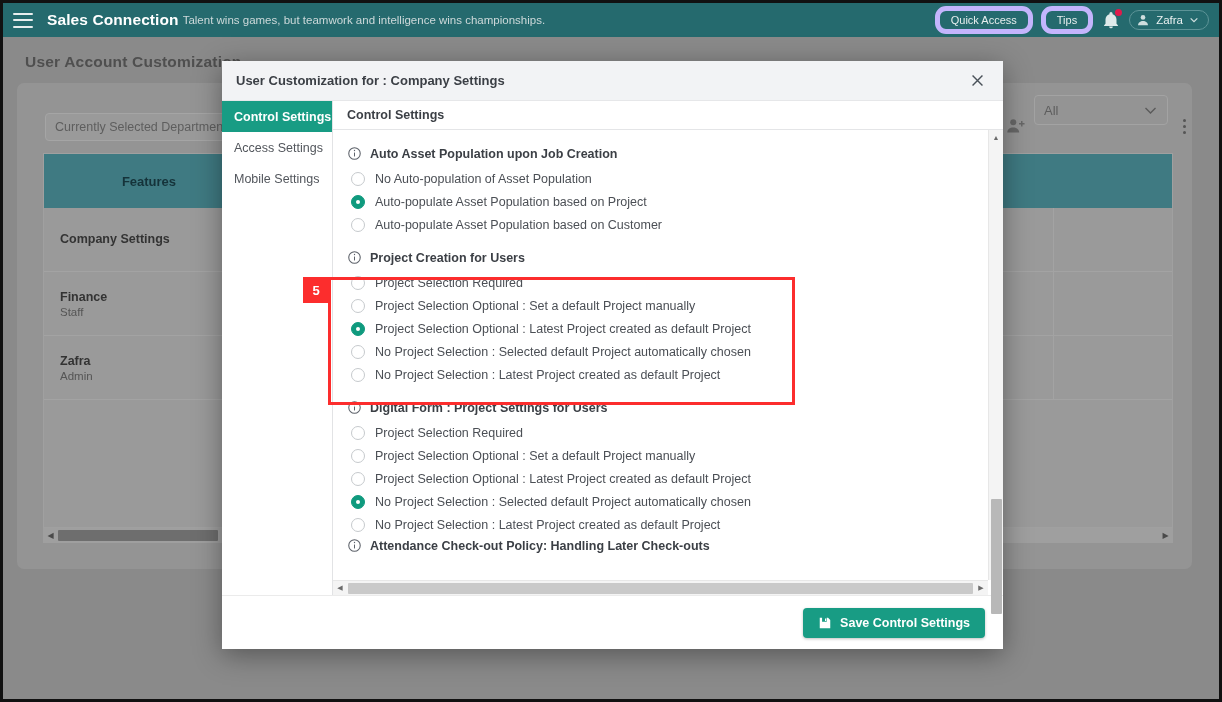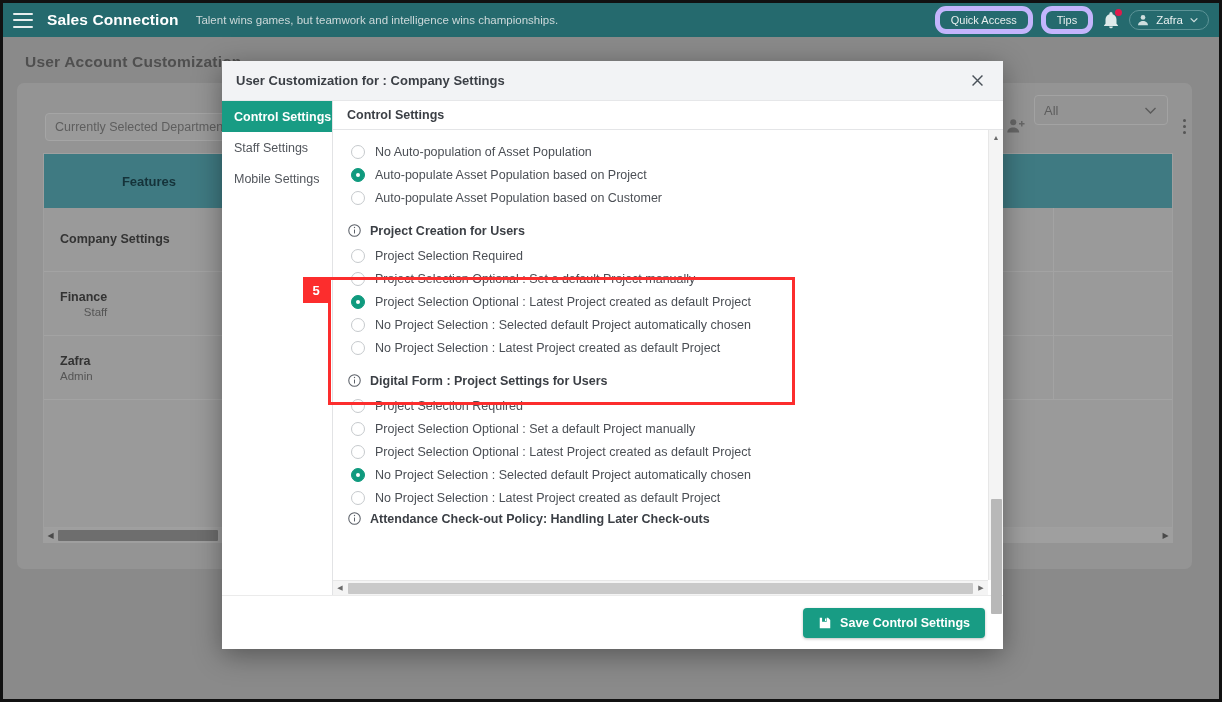--- a/index.html
+++ b/index.html
@@ -32,21 +32,21 @@
     width: 20px; height: 15px;
     display: flex; flex-direction: column; justify-content: space-between;
     margin-right: 14px; cursor: pointer;
   }
   .hamburger span { display: block; height: 2px; background: #e9eeee; border-radius: 1px; }
   .brand {
     color: #ffffff; font-size: 15.5px; font-weight: bold;
     letter-spacing: .1px; white-space: nowrap;
   }
   .tagline {
-    color: #cdd9da; font-size: 11.5px; margin-left: 17px;
+    color: #cdd9da; font-size: 11.5px; margin-left: 4px;
     white-space: nowrap;
   }
   .topbar-right { margin-left: auto; display: flex; align-items: center; gap: 8px; }
   .pill {
     border: 5px solid #c4b5fd; border-radius: 11px;
     color: #e6eeee; font-size: 11px;
     padding: 3px 11px; background: transparent; white-space: nowrap;
     cursor: pointer;
   }
   .bell-wrap { position: relative; width: 20px; height: 20px; cursor: pointer; }
@@ -134,21 +134,21 @@
     border-bottom: 1px solid #a3a3a3;
     background: #9a9a9a;
   }
   .td {
     display: flex; align-items: center;
     flex: 0 0 auto; height: 100%;
     padding: 0 16px; font-size: 12.5px; color: #3d3d3d;
     border-right: 1px solid #a3a3a3;
   }
   .td .name-main { font-weight: bold; color: #333; font-size: 12.5px; }
-  .td .name-sub { font-size: 11.5px; color: #555; margin-top: 2px; text-align: right; }
+  .td .name-sub { font-size: 11.5px; color: #555; margin-top: 2px; }
   .pencil { margin-left: auto; opacity: .75; cursor: pointer; }
   .status-enabled { color: #2c5d62; font-size: 12.5px; }
   .status-disabled { color: #b3415a; font-size: 12.5px; }
 
   
   #table-hscroll {
     position: absolute; left: 26px; top: 445px;
     width: 1130px; height: 15px;
     background: #9f9f9f;
     display: flex; align-items: center;
@@ -448,31 +448,39 @@
         <svg width="17" height="17" viewBox="0 0 24 24" fill="none" stroke="#4a5159" stroke-width="2" aria-hidden="true">
           <path d="M5 5l14 14M19 5L5 19"></path>
         </svg>
       </div>
     </div>
 
     <div id="modal-body">
 
       <div id="modal-tabs">
         <div class="tab active">Control Settings</div>
-        <div class="tab">Staff Settings</div>
+        <div class="tab">Access Settings</div>
         <div class="tab">Mobile Settings</div>
       </div>
 
       <div id="modal-main">
 
         <div id="section-title">Control Settings</div>
 
         <div id="scroll-region">
           <div id="settings-list">
 
+            <div class="group-head">
+              <svg class="info-icon" width="15" height="15" viewBox="0 0 24 24" fill="none" stroke="#5c6169" stroke-width="1.7" aria-hidden="true">
+                <circle cx="12" cy="12" r="9.2"></circle>
+                  <path d="M12 10.5v6.2"></path>
+                  <circle cx="12" cy="7.2" r="1.05" fill="#5c6169" stroke="none"></circle>
+              </svg>
+              <span>Auto Asset Population upon Job Creation</span>
+            </div>
             <div class="opt">
               <span class="radio"></span>
               <span>No Auto-population of Asset Population</span>
             </div>
             <div class="opt">
               <span class="radio checked"></span>
               <span>Auto-populate Asset Population based on Project</span>
             </div>
             <div class="opt">
               <span class="radio"></span>

